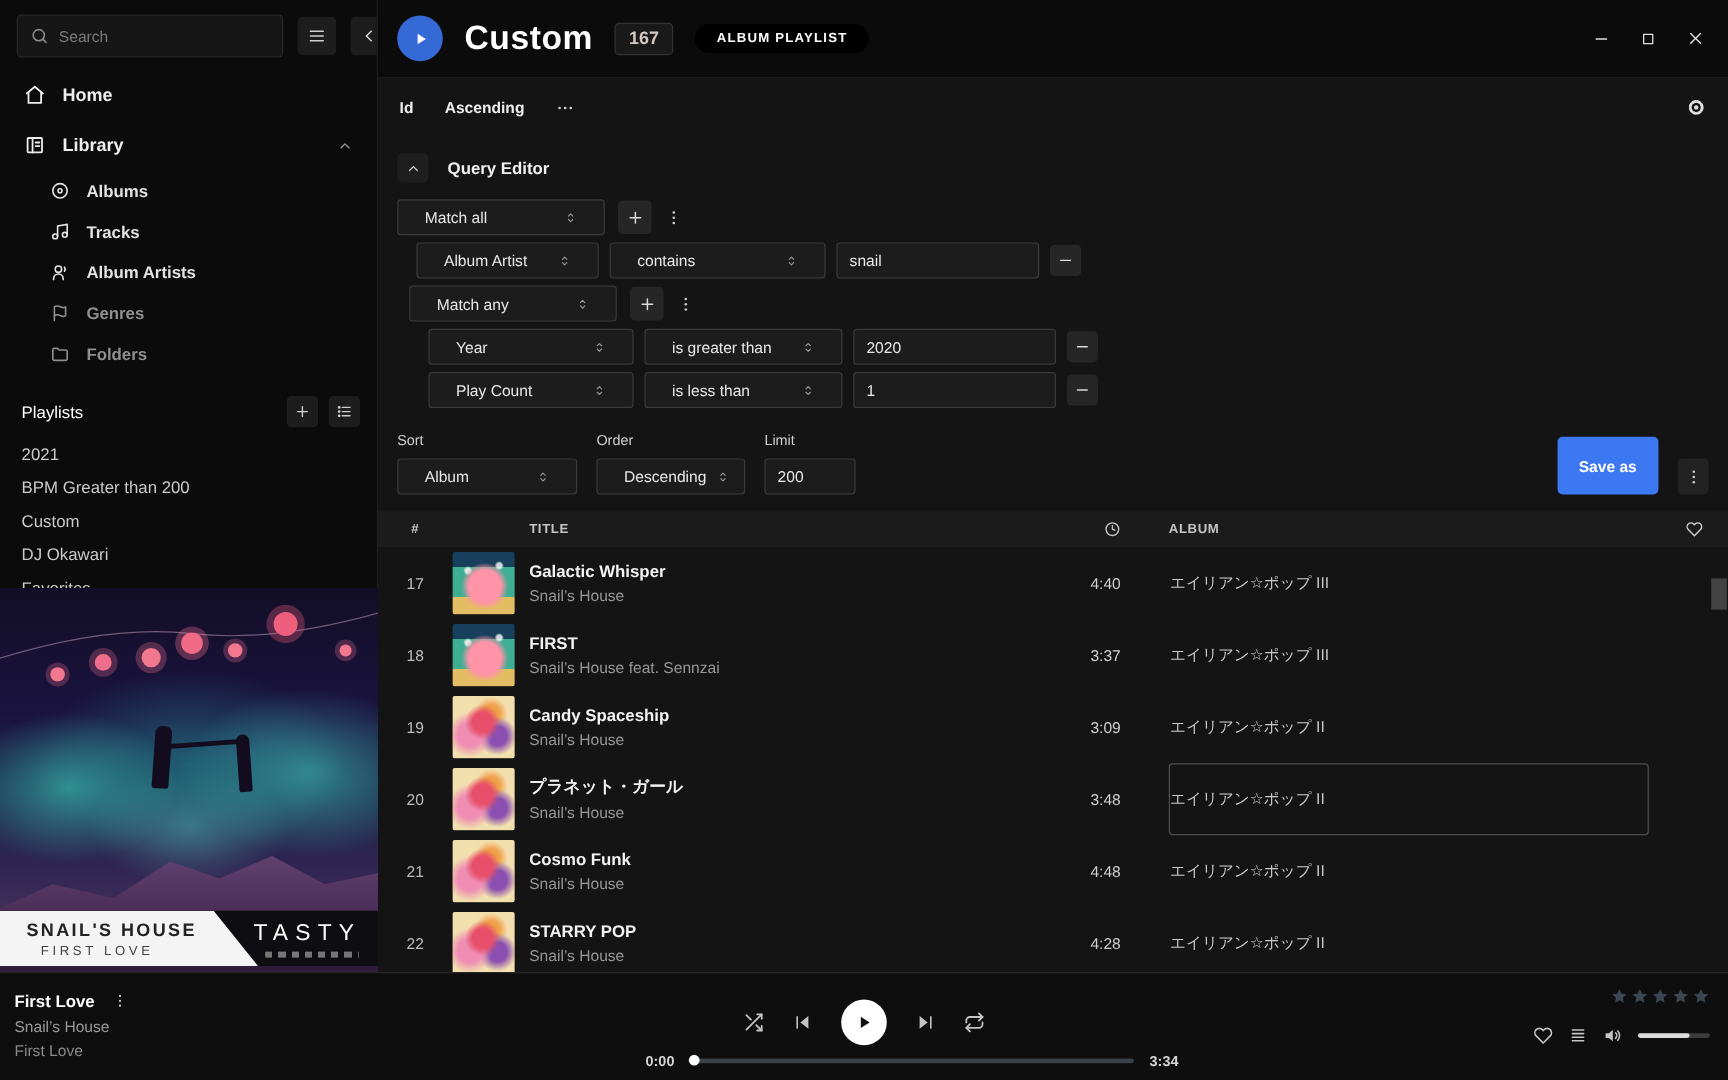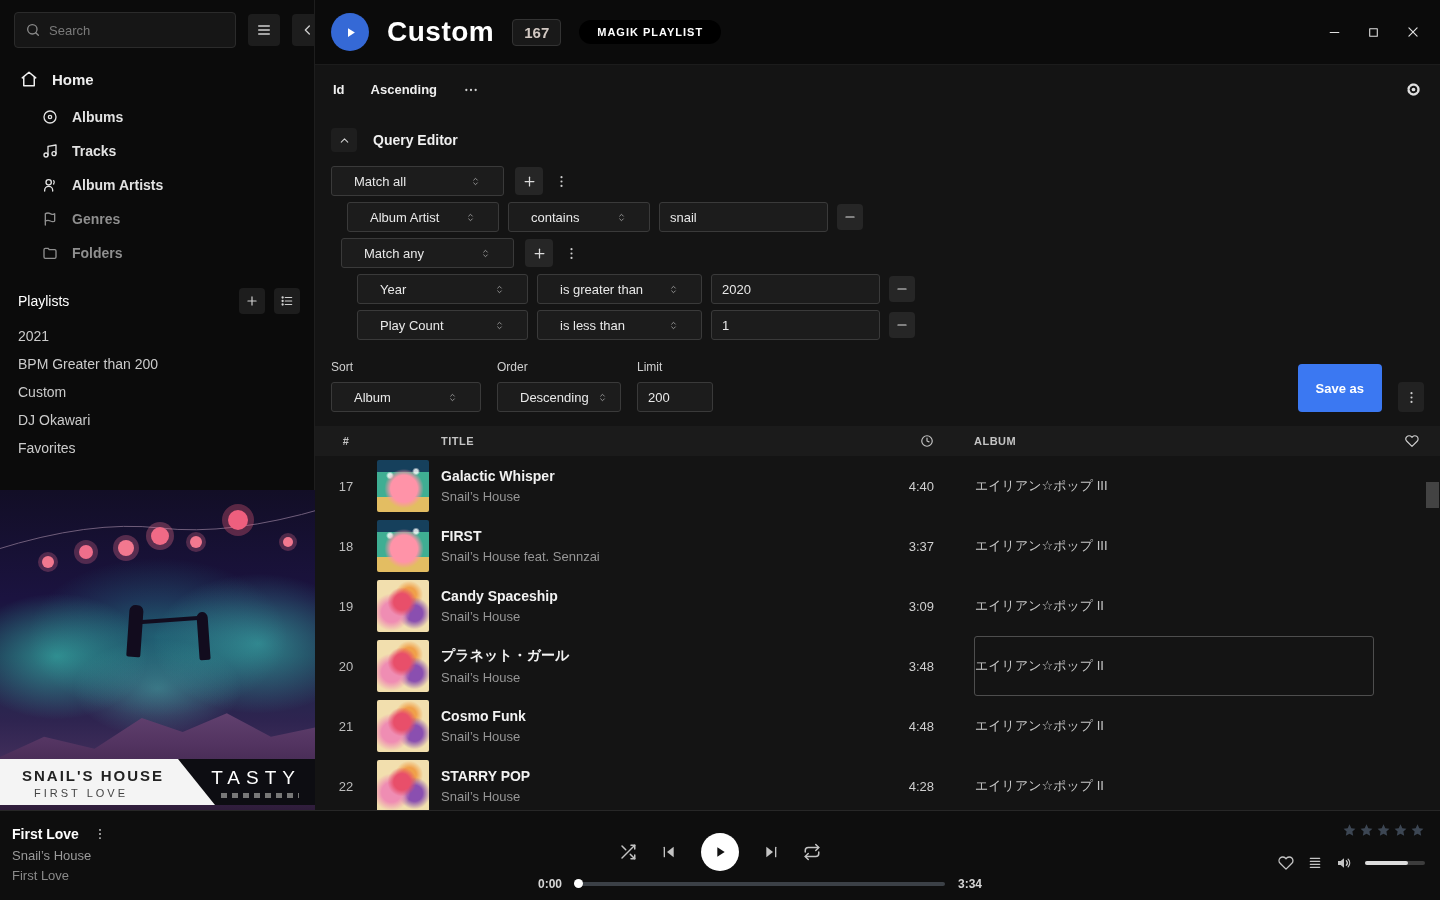--- a/index.html
+++ b/index.html
@@ -177,20 +177,36 @@
 
     <div class="nav-item">
       <span class="ic">
           <svg width="18" height="18" viewBox="0 0 24 24">
             <path d="M3 10.5L12 3l9 7.5"></path>
             <path d="M5 9.5V21h14V9.5"></path>
           </svg>
         </span>
       <span>Home</span>
     </div>
+    <div class="nav-item">
+      <span class="ic">
+          <svg width="18" height="18" viewBox="0 0 24 24">
+            <rect x="4" y="4" width="16" height="16" rx="1"></rect>
+            <line x1="9.5" y1="4" x2="9.5" y2="20"></line>
+            <line x1="13" y1="9" x2="17" y2="9"></line>
+            <line x1="13" y1="13" x2="17" y2="13"></line>
+          </svg>
+        </span>
+      <span>Library</span>
+      <span class="ic chev">
+          <svg width="13" height="13" viewBox="0 0 24 24">
+            <polyline points="6 15 12 9 18 15"></polyline>
+          </svg>
+        </span>
+    </div>
 
     <div class="sub-item">
       <span class="ic">
           <svg width="16" height="16" viewBox="0 0 24 24">
             <circle cx="12" cy="12" r="9"></circle>
             <circle cx="12" cy="12" r="2.5"></circle>
           </svg>
         </span>
       <span>Albums</span>
     </div>
@@ -302,21 +318,21 @@
     <div class="main-header">
       <button class="play-circle">
           <span class="ic fill">
             <svg width="15" height="15" viewBox="0 0 24 24">
               <polygon points="8 5 19 12 8 19"></polygon>
             </svg>
           </span>
         </button>
       <span class="page-title">Custom</span>
       <span class="count-badge">167</span>
-      <span class="type-badge">MAGIK PLAYLIST</span>
+      <span class="type-badge">ALBUM PLAYLIST</span>
       <div class="win-controls">
         <button class="win-btn">
             <span class="ic">
               <svg width="13" height="13" viewBox="0 0 24 24">
                 <line x1="4" y1="12" x2="20" y2="12"></line>
               </svg>
             </span>
           </button>
         <button class="win-btn">
             <span class="ic">
@@ -402,21 +418,21 @@
       <div class="rule-row">
         <div class="sel" style="width:152px">
           <span>Album Artist</span>
           <span class="ic sel-arrows">
               <svg width="11" height="11" viewBox="0 0 24 24">
                 <polyline points="8 9 12 5 16 9"></polyline>
                 <polyline points="8 15 12 19 16 15"></polyline>
               </svg>
             </span>
         </div>
-        <div class="sel" style="width:142px">
+        <div class="sel" style="width:180px">
           <span>contains</span>
           <span class="ic sel-arrows">
               <svg width="11" height="11" viewBox="0 0 24 24">
                 <polyline points="8 9 12 5 16 9"></polyline>
                 <polyline points="8 15 12 19 16 15"></polyline>
               </svg>
             </span>
         </div>
         <input class="txt" style="width: 169px;" value="snail">
         <button class="mini-btn" style="width:26px;height:26px">

